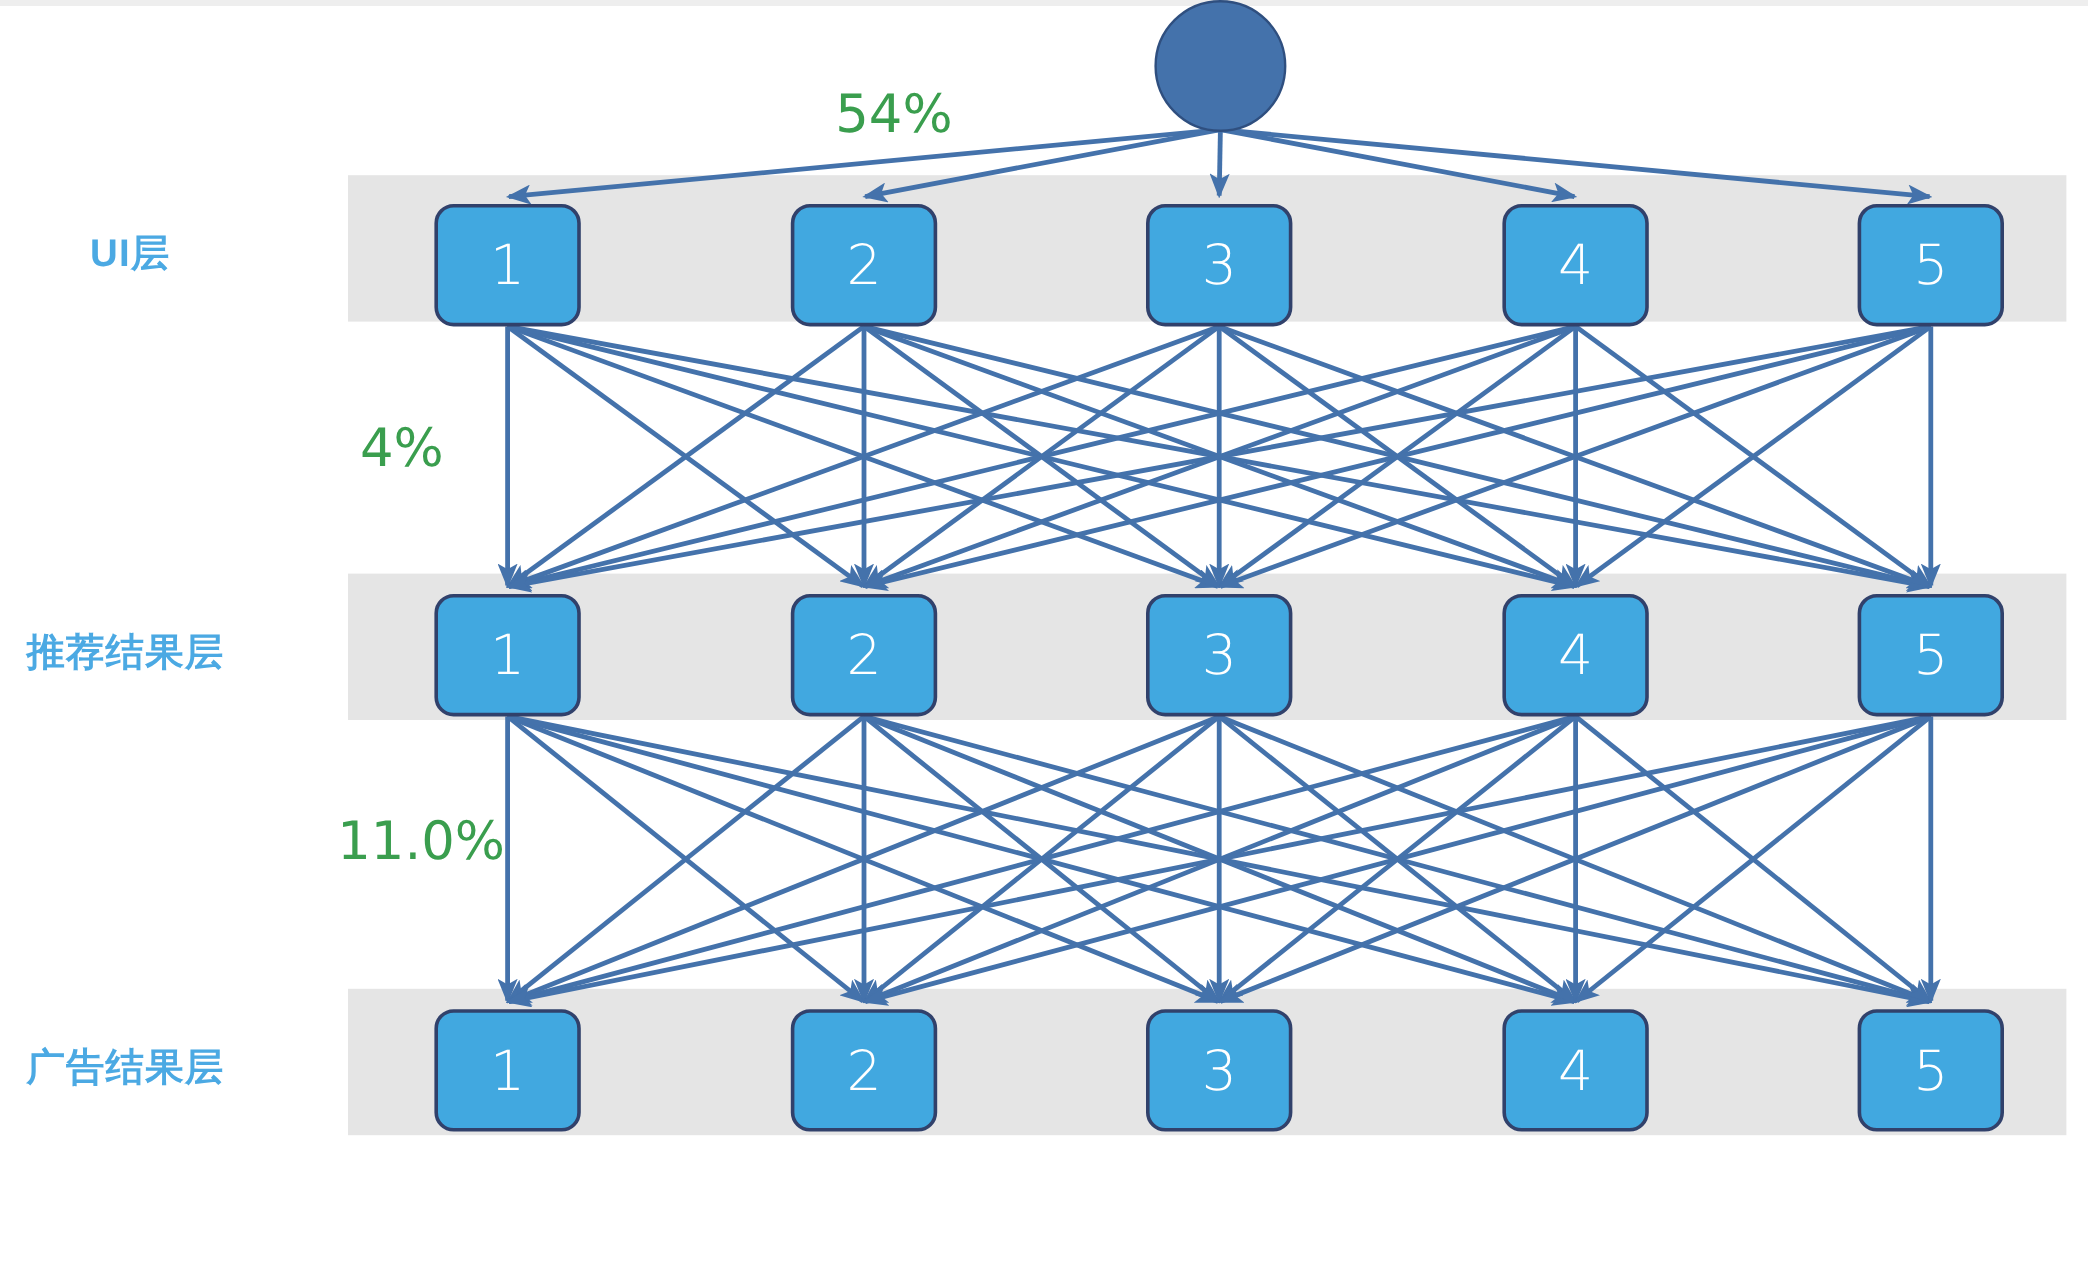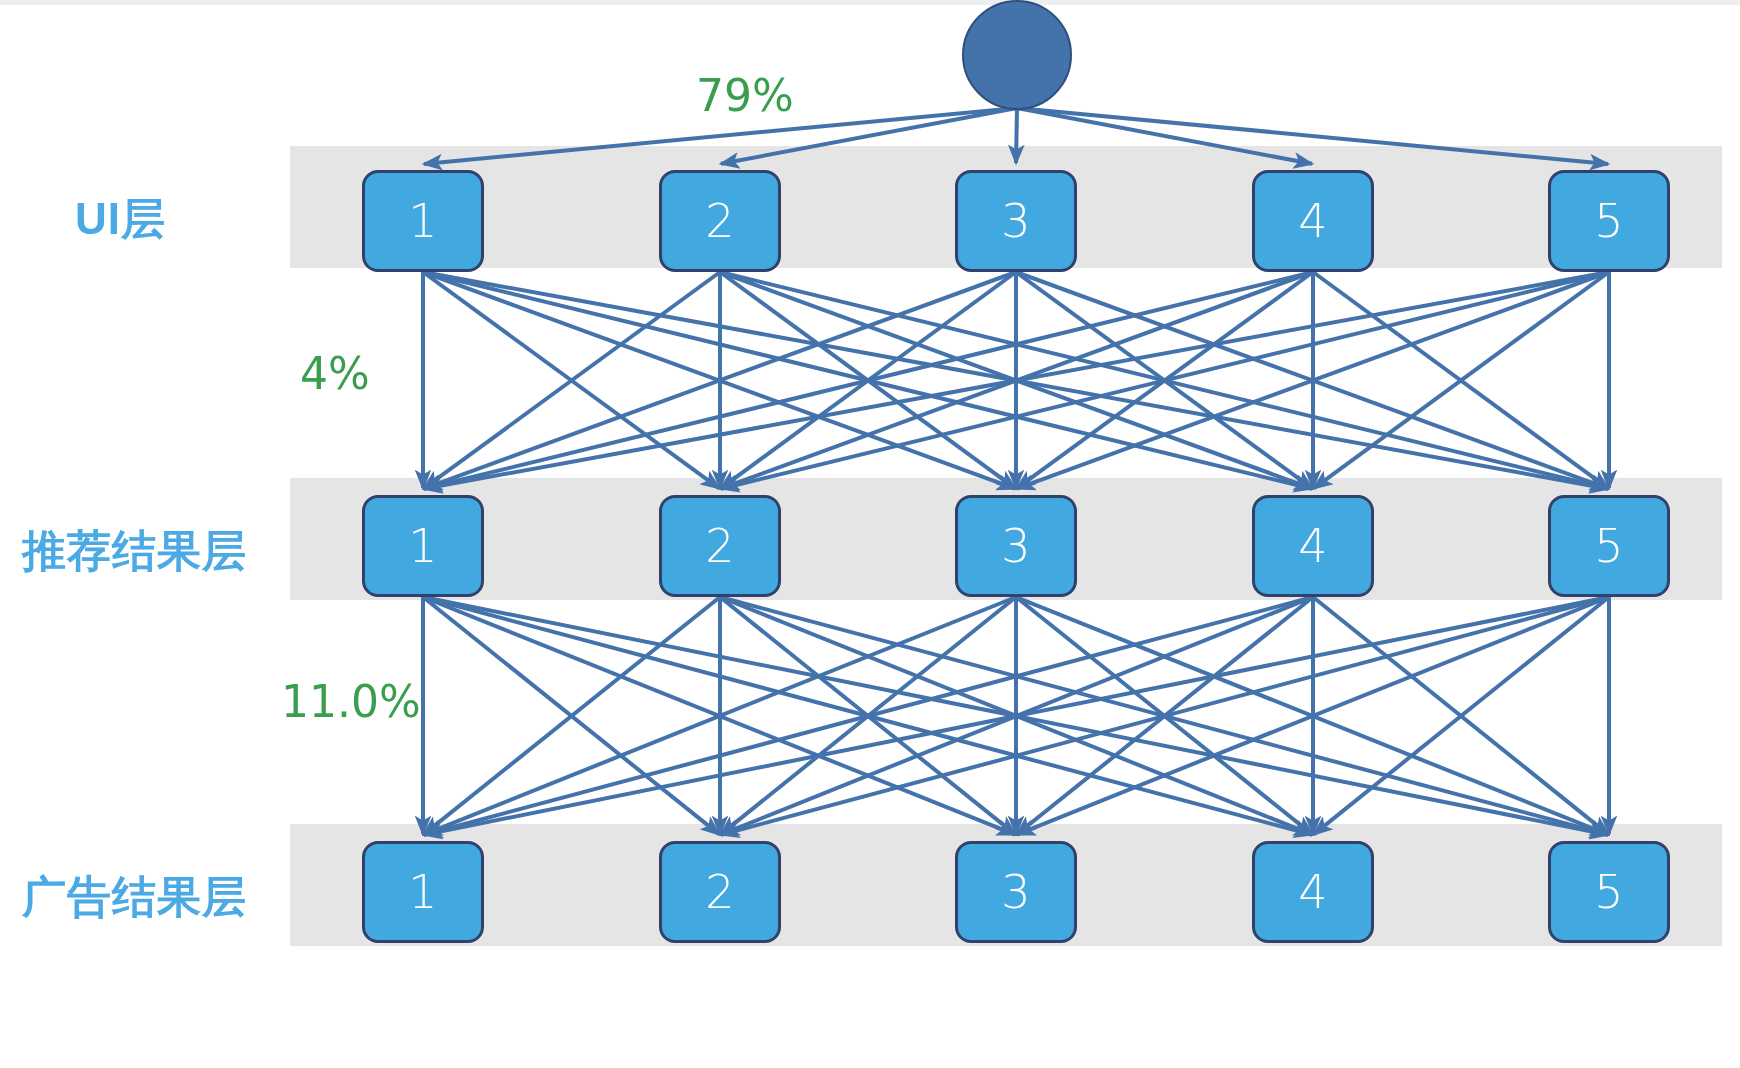--- a/index.html
+++ b/index.html
@@ -26,21 +26,21 @@
     pointer-events: none;
   }
   .band {
     position: absolute;
     background: #e5e5e5;
   }
   .layer-label {
     position: absolute;
     color: #4ba9e3;
     font-weight: bold;
-    font-size: 44px;
+    font-size: 32px;
     letter-spacing: 1px;
     white-space: nowrap;
     text-align: left;
   }
   .node-box {
     position: absolute;
     width: 122px;
     height: 102px;
     border-radius: 16px;
     background: #41a8e0;
@@ -179,17 +179,17 @@
       <div class="node-box" style="left: 955px; top: 495px;">3</div>
       <div class="node-box" style="left: 1252px; top: 495px;">4</div>
       <div class="node-box" style="left: 1548px; top: 495px;">5</div>
       <div class="node-box" style="left: 362px; top: 841px;">1</div>
       <div class="node-box" style="left: 659px; top: 841px;">2</div>
       <div class="node-box" style="left: 955px; top: 841px;">3</div>
       <div class="node-box" style="left: 1252px; top: 841px;">4</div>
       <div class="node-box" style="left: 1548px; top: 841px;">5</div>
     </div>
 
-  <div class="pct-label" id="pct-0" style="left: 696px; top: 70px; color: rgb(58, 158, 78);">79%</div>
+  <div class="pct-label" id="pct-0" style="left: 696px; top: 70px; color: rgb(58, 158, 78);">54%</div>
   <div class="pct-label" id="pct-1" style="left: 300px; top: 348px; color: rgb(58, 158, 78);">4%</div>
   <div class="pct-label" id="pct-2" style="left: 281px; top: 676px; color: rgb(58, 158, 78);">11.0%</div>
 
 </div>
 
 </body></html>

